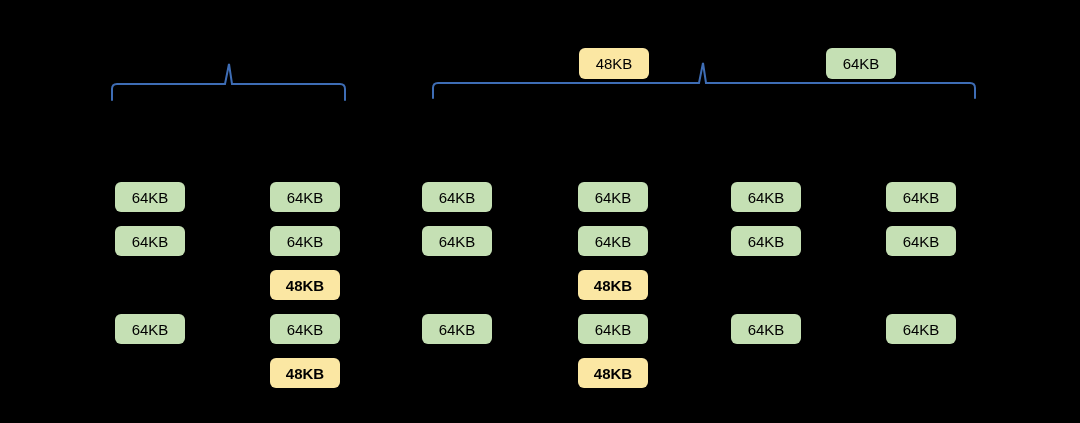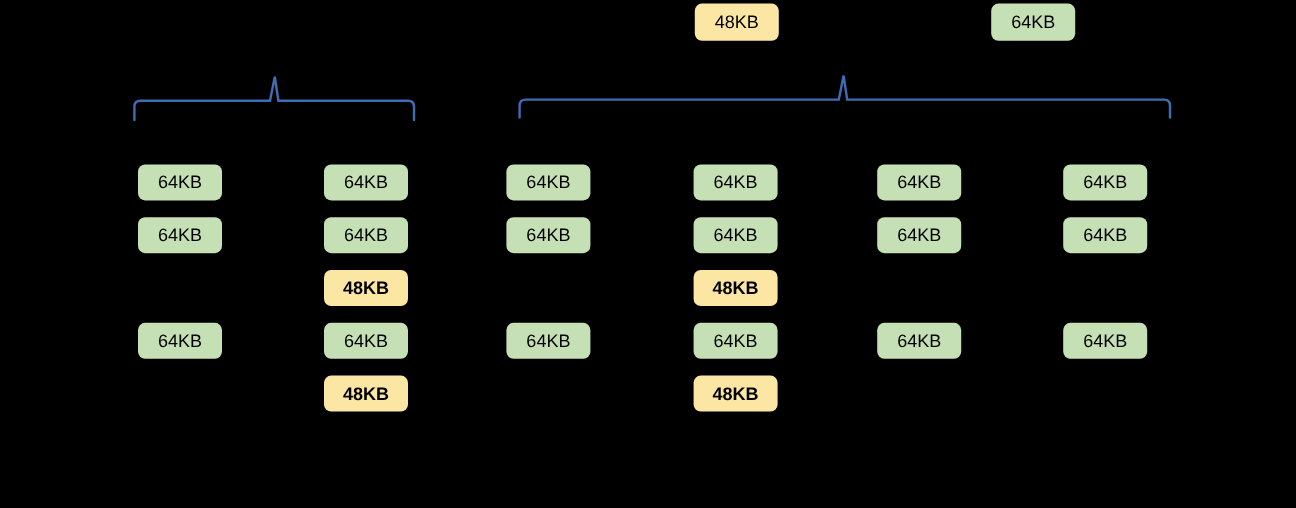--- a/index.html
+++ b/index.html
@@ -19,20 +19,21 @@
     position: absolute;
     width: 70px;
     height: 30px;
     border-radius: 6px;
     display: flex;
     align-items: center;
     justify-content: center;
     font-size: 15px;
     color: var(--text, #000000);
     box-sizing: border-box;
+    margin-top: 45px;
   }
   .badge.green  { background: var(--green, #C5E0B4); }
   .badge.yellow { background: var(--yellow, #FBE7A3); }
   .badge.grid.yellow { font-weight: bold; }
   .badge.legend { height: 31px; }
   .bracket {
     position: absolute;
     left: 0;
     top: 0;
     pointer-events: none;

